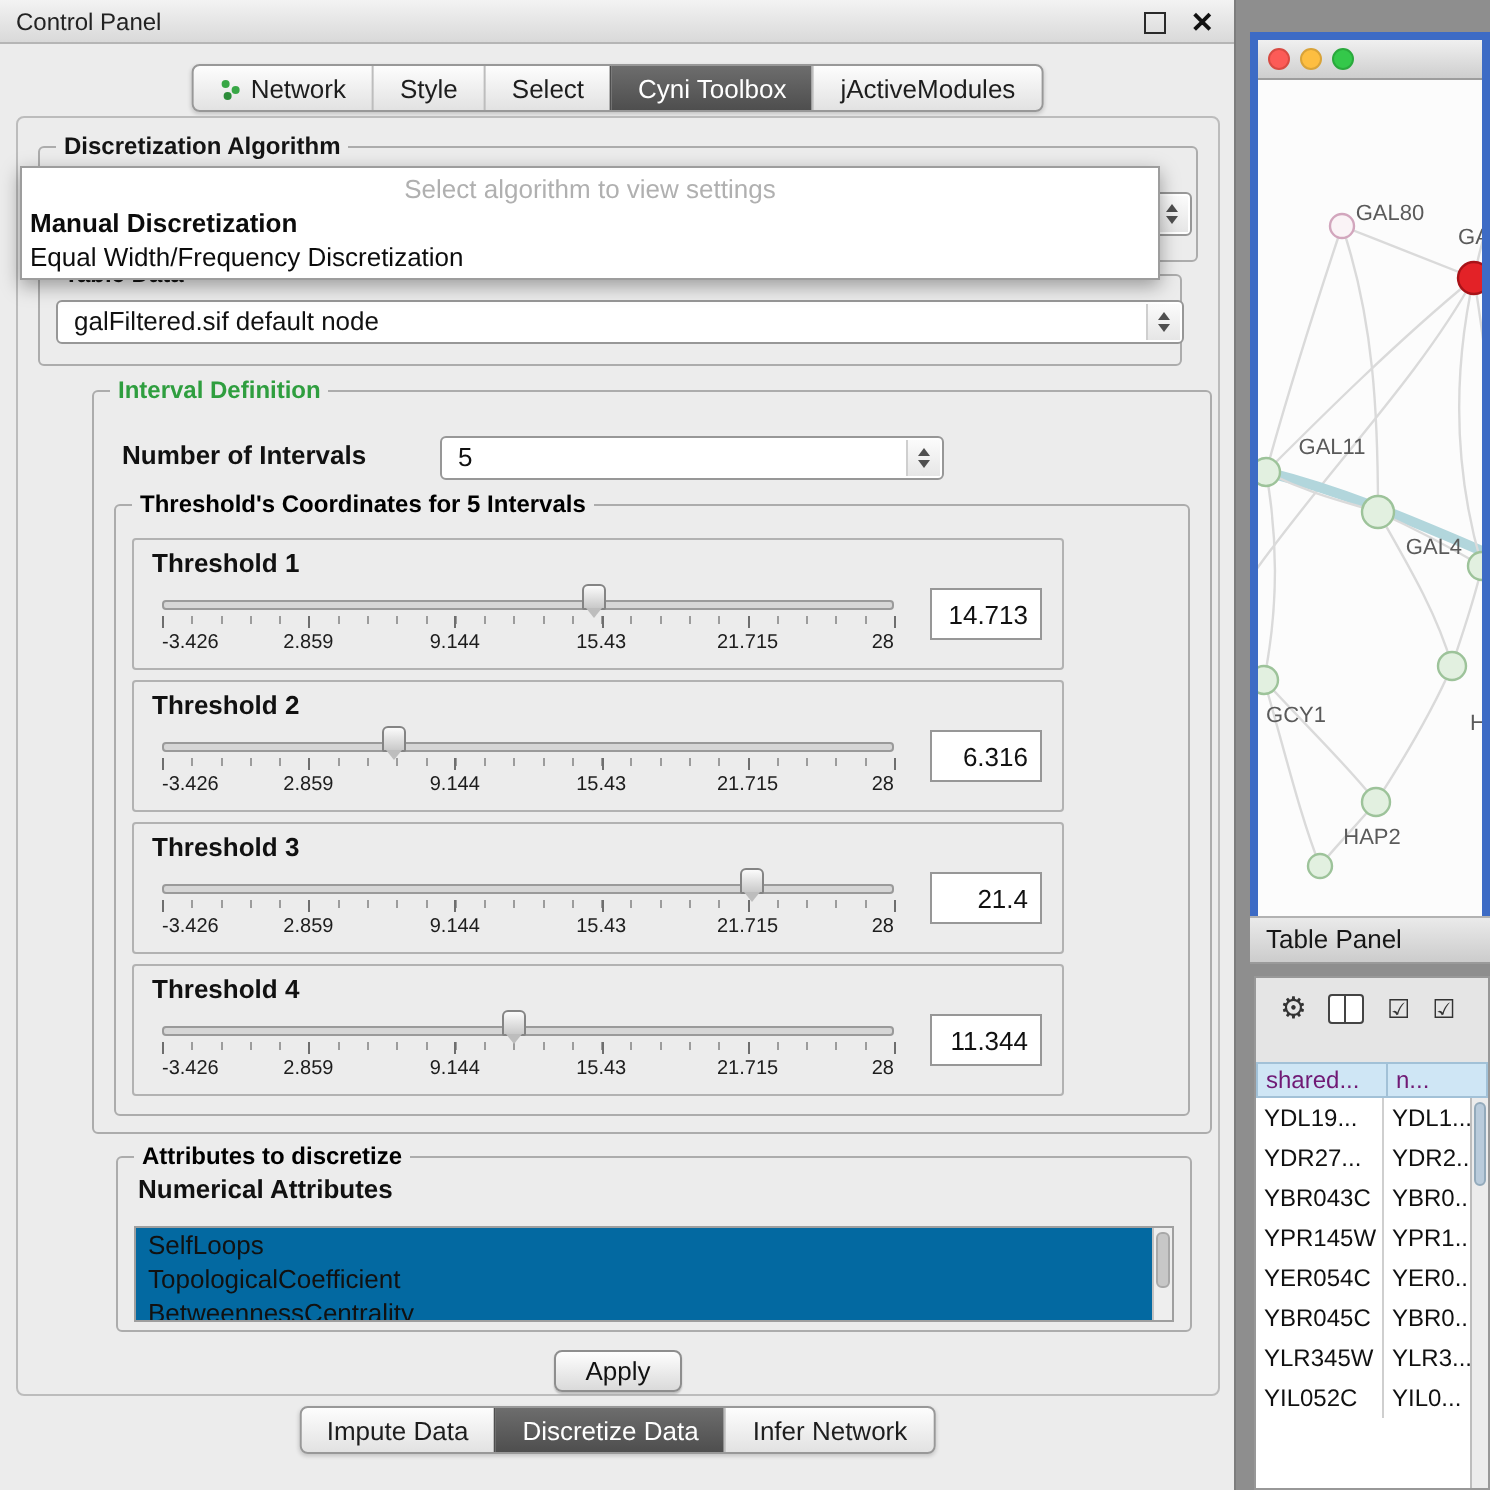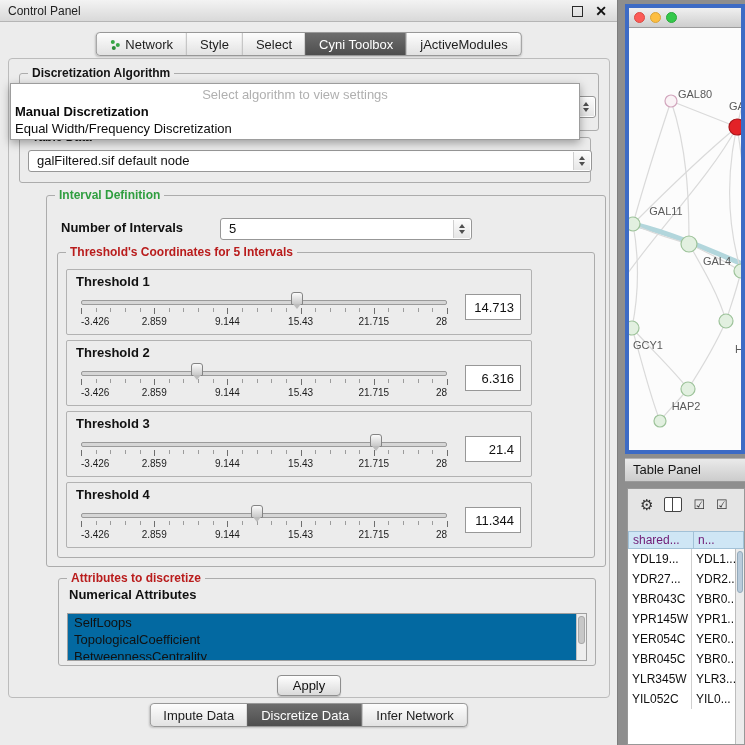--- a/index.html
+++ b/index.html
@@ -19,21 +19,21 @@
   .seg:first-child{border-left:none;}
   .seg.sel{background:linear-gradient(#6d6d6d,#4e4e4e);color:#fff;border-left-color:#4e4e4e;}
   .net-icon{position:relative;width:11px;height:11px;display:inline-block;}
   .net-icon::before{content:"";position:absolute;left:1px;top:1px;width:4px;height:4px;border-radius:50%;background:#38a746;box-shadow:5px 3px 0 #38a746,1px 6px 0 #2c8c39;}
 
   .content{position:absolute;left:8px;top:58px;width:602px;height:640px;border:1px solid #bcbcbc;border-radius:4px;box-sizing:border-box;}
 
   .group{position:absolute;border:1px solid #acacac;border-radius:3px;box-sizing:border-box;}
   .gtitle{position:absolute;top:-8px;left:8px;background:#ececec;padding:0 4px;font-size:12px;font-weight:bold;color:#141414;white-space:nowrap;}
   .gtitle.green{color:#2f9e3f;}
-  .gtitle.blue{color:#b91c1c;}
+  .gtitle.blue{color:#000000;}
 
   .combo{position:absolute;height:22px;background:#fff;border:1px solid #979797;border-radius:3px;font-size:13px;color:#111;line-height:20px;padding:0 24px 0 8px;box-sizing:border-box;white-space:nowrap;overflow:hidden;}
   .stepper{position:absolute;right:1px;top:1px;bottom:1px;width:16px;border-left:1px solid #cfcfcf;display:flex;flex-direction:column;align-items:center;justify-content:center;gap:2px;background:linear-gradient(#fbfbfb,#e6e6e6);}
   .arr-up{width:0;height:0;border-left:3.5px solid transparent;border-right:3.5px solid transparent;border-bottom:4px solid #4f4f4f;}
   .arr-down{width:0;height:0;border-left:3.5px solid transparent;border-right:3.5px solid transparent;border-top:4px solid #4f4f4f;}
 
   .popup{position:absolute;left:10px;top:83px;width:568px;background:#fff;border:1px solid #9d9d9d;box-shadow:0 3px 9px rgba(0,0,0,.35);z-index:40;padding:2px 0;}
   .popup-ph{height:17px;line-height:17px;text-align:center;font-size:13px;color:#b0b0b0;}
   .popup-opt{height:17px;line-height:17px;font-size:13px;color:#0c0c0c;padding-left:4px;}
   .popup-opt.b{font-weight:bold;}
@@ -57,21 +57,21 @@
   .attr-list{position:absolute;left:8px;top:34px;width:520px;height:48px;background:#0369a1;border:1px solid #9f9f9f;overflow:hidden;box-sizing:border-box;}
   .attr-item{height:17px;line-height:17px;font-size:13px;color:#111;padding-left:6px;white-space:nowrap;}
   .attr-scroll{position:absolute;right:0;top:0;bottom:0;width:9px;background:#eee;border-left:1px solid #c2c2c2;}
   .attr-thumb{position:absolute;left:1px;right:1px;top:2px;height:26px;background:#c7c7c7;border:1px solid #a8a8a8;border-radius:3px;}
 
   .apply-btn{position:absolute;left:50%;transform:translateX(-50%);top:616px;width:64px;height:21px;border:1px solid #8e8e8e;border-radius:4px;background:linear-gradient(#fefefe,#dadada);font-size:13px;color:#111;text-align:center;line-height:19px;box-shadow:0 1px 1px rgba(0,0,0,.2);box-sizing:border-box;}
 
   .num-label{position:absolute;left:14px;top:24px;font-size:13px;font-weight:bold;color:#111;}
 
   
-  .net-window{position:absolute;left:625px;top:4px;width:120px;height:450px;border:4px solid #3d6bc5;box-sizing:border-box;background:#fbfbfb;overflow:hidden;}
+  .net-window{position:absolute;left:625px;top:16px;width:120px;height:450px;border:4px solid #3d6bc5;box-sizing:border-box;background:#fbfbfb;overflow:hidden;}
   .mac-bar{height:20px;background:linear-gradient(#f0f0f0,#cecece);border-bottom:1px solid #9d9d9d;display:flex;align-items:center;gap:5px;padding:0 5px;box-sizing:border-box;}
   .tl{width:11px;height:11px;border-radius:50%;box-sizing:border-box;flex:none;}
   .tl.red{background:#fc5b57;border:1px solid #d84b43;}
   .tl.yellow{background:#fdbe41;border:1px solid #d9a338;}
   .tl.green{background:#34c84a;border:1px solid #2aa93c;}
   .net-canvas{position:relative;width:112px;height:422px;overflow:hidden;background:#fcfcfc;}
 
   .tp-header{position:absolute;left:625px;top:458px;width:120px;height:24px;background:linear-gradient(#eaeaea,#cccccc);border-top:1px solid #b2b2b2;border-bottom:1px solid #9a9a9a;box-sizing:border-box;font-size:13px;color:#161616;line-height:22px;padding-left:8px;}
 
   .table-window{position:absolute;left:627px;top:488px;width:118px;height:257px;background:#e5e5e5;border:1px solid #989898;box-sizing:border-box;overflow:hidden;}

